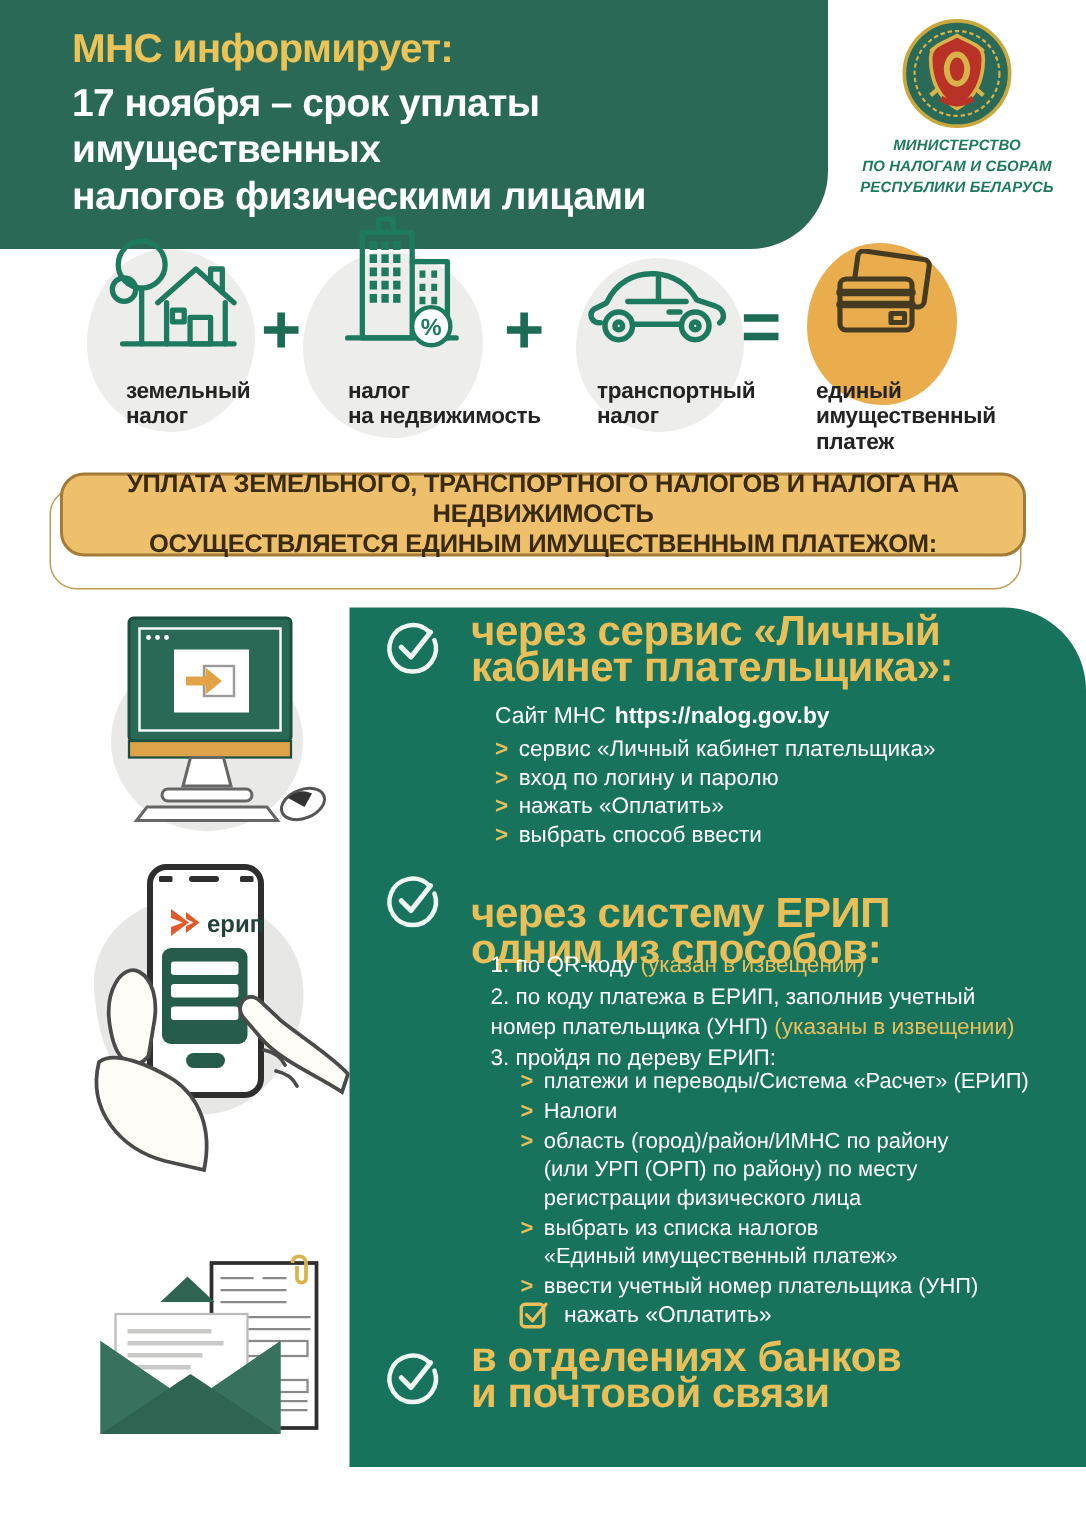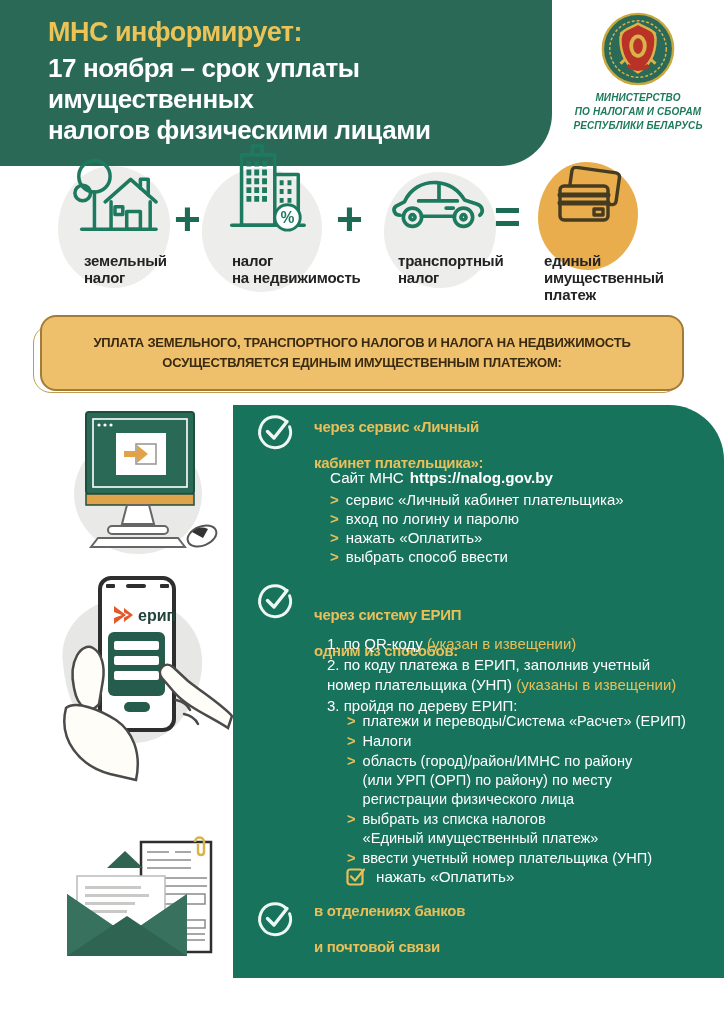--- a/index.html
+++ b/index.html
@@ -25,31 +25,31 @@
   .blob3{left:384px;top:172px;width:112px;height:116px;}
   .blob4{left:538px;top:162px;width:100px;height:108px;background:#e9ad4e;}
   .tax-icon{position:absolute;}
   .op{position:absolute;font-size:46px;font-weight:bold;color:#1e6b55;line-height:46px;}
   .tax-label{position:absolute;font-size:15px;font-weight:bold;color:#232323;
              line-height:17px;letter-spacing:-0.2px;}
 
   
   .banner-outline{position:absolute;left:33px;top:325px;width:646px;height:66px;
                   border:1.5px solid #bf9c55;border-radius:18px;}
-  .banner{position:absolute;left:40px;top:315px;width:644px;height:76px;background:#efc06c;
+  .banner{position:absolute;left:40px;top:315px;width:644px;height:56px;background:#efc06c;
           border:2px solid #a27b39;border-radius:16px;display:flex;align-items:center;
-          justify-content:center;text-align:center;font-size:13px;font-weight:bold;
+          justify-content:center;text-align:center;font-size:17px;font-weight:bold;
           color:#3a2a10;line-height:20px;letter-spacing:-0.2px;box-sizing:border-box;}
 
   
   .panel{position:absolute;left:233px;top:405px;width:491px;height:573px;
          background:#18735d;border-top-right-radius:55px;}
   .check-circle{position:absolute;width:40px;height:40px;}
-  .sec-heading{position:absolute;font-size:15px;font-weight:bold;color:#e9bf5a;
-               line-height:36px;letter-spacing:-0.3px;}
+  .sec-heading{position:absolute;font-size:28px;font-weight:bold;color:#e9bf5a;
+               line-height:24px;letter-spacing:-0.3px;}
   .site-line{position:absolute;left:330px;top:469px;font-size:15.2px;color:#fff;}
   .site-line b{font-weight:bold;}
   .site-label{margin-right:6px;}
   .panel-list{position:absolute;color:#fff;font-size:15px;}
   .cabinet-list{left:330px;top:490px;line-height:19px;}
   .arrow-item{display:flex;}
   .arr{color:#e9bf5a;font-weight:bold;margin-right:7px;}
   .num-list{left:327px;top:634px;width:370px;line-height:20.5px;font-size:15px;}
   .hl{color:#e9bf5a;}
   .tree-list{left:347px;top:712px;width:360px;line-height:19px;font-size:14.6px;}

